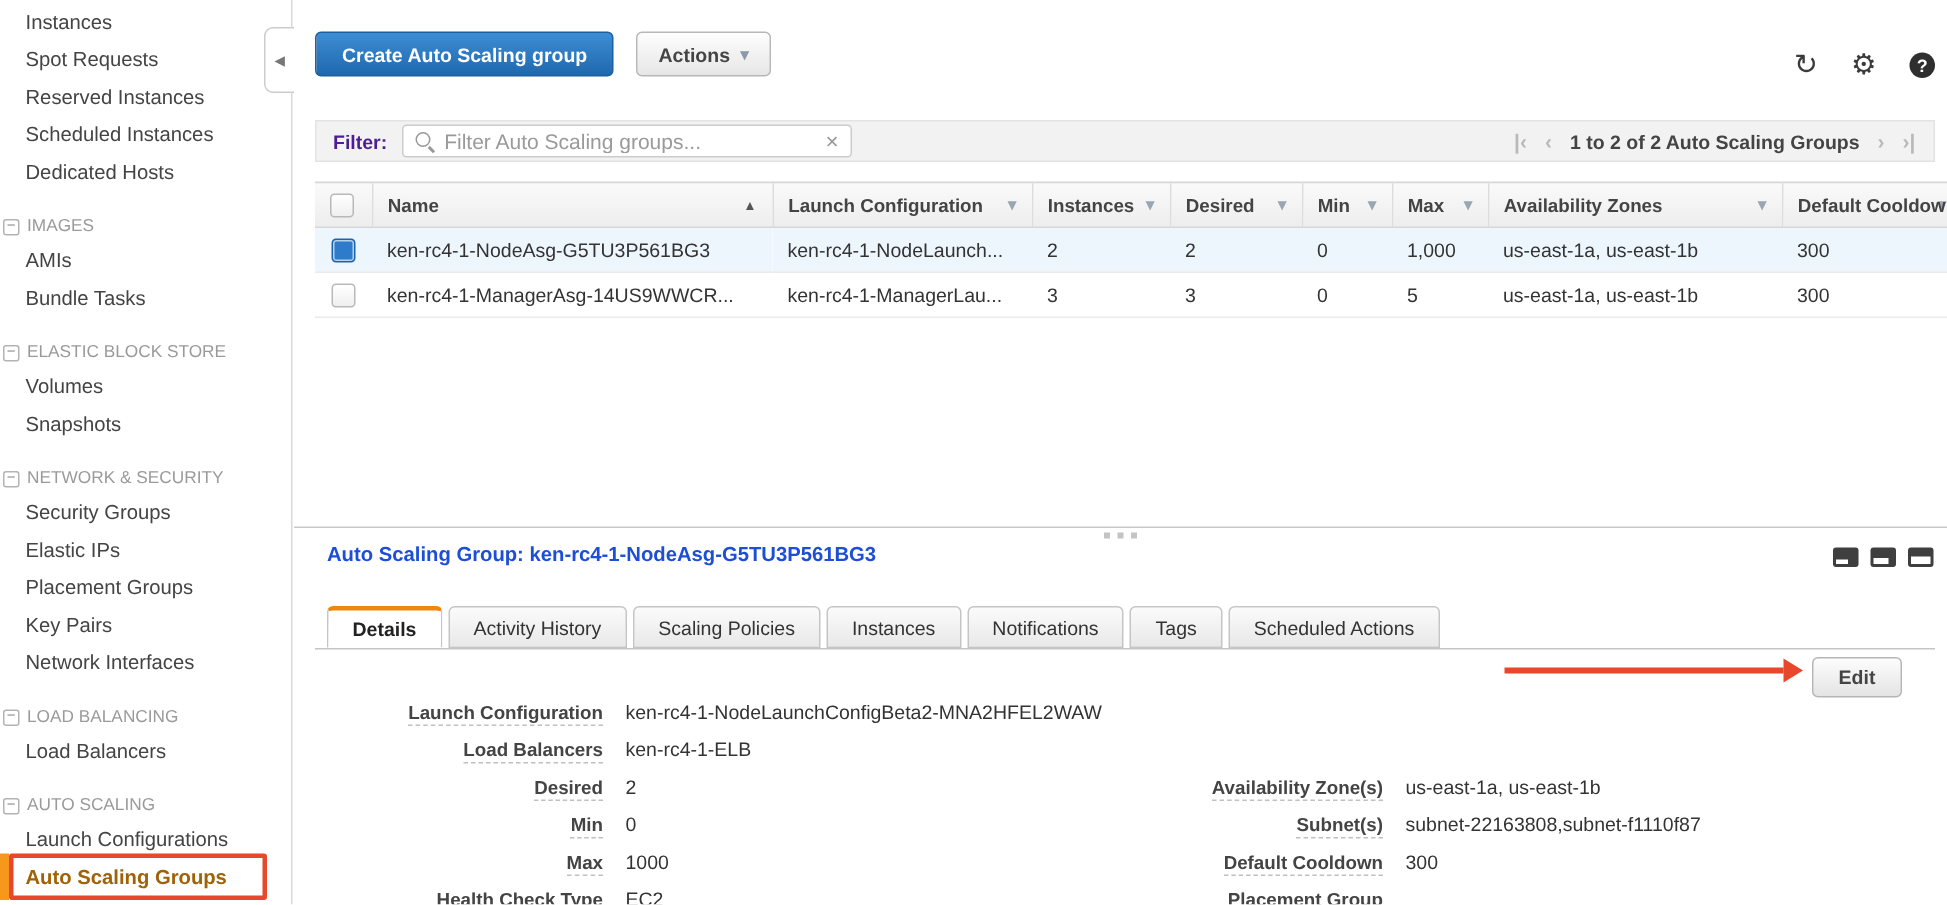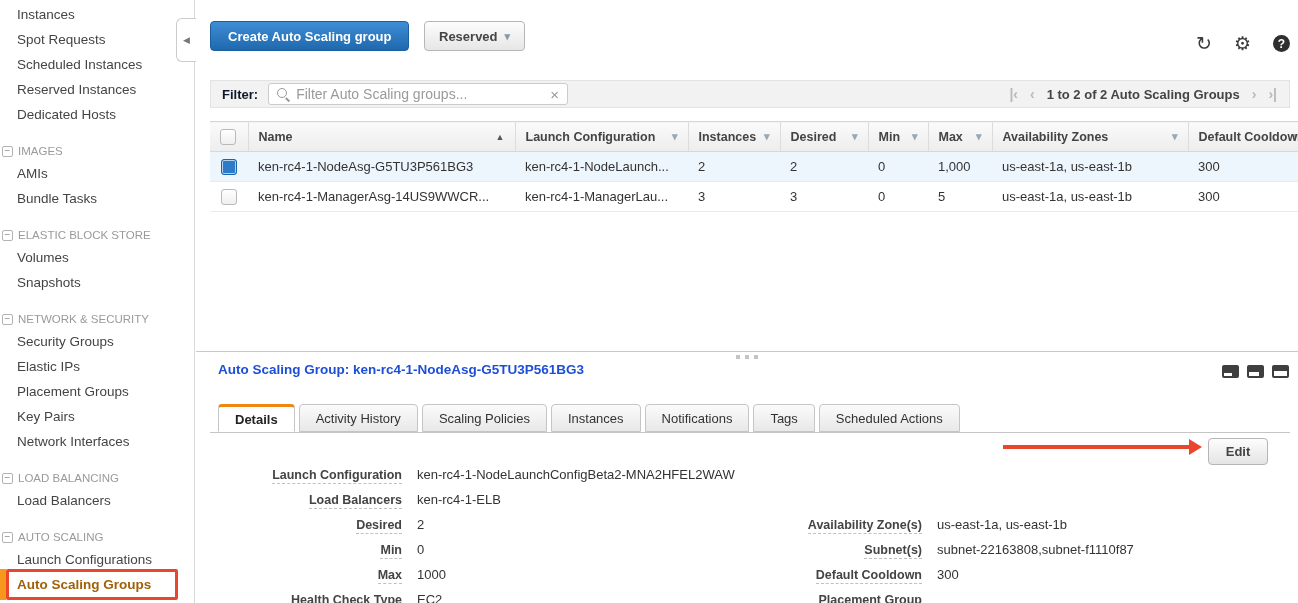--- a/index.html
+++ b/index.html
@@ -31,21 +31,21 @@
   #actions-btn{position:absolute;left:228px;top:21px;height:30px;padding:0 14px;color:#444;
     background:linear-gradient(to bottom,#fdfdfd,#e6e6e6);border:1px solid #b7b7b7;gap:7px;}
   #actions-btn .chev{color:#8a99a8;font-size:11px;}
 
   .top-icons{position:absolute;top:34px;right:8px;display:flex;align-items:center;gap:22px;}
   .glyph-icon{font-size:19px;color:#3b3b3b;cursor:pointer;line-height:1;}
   .help-icon{width:17px;height:17px;border-radius:50%;background:#2f2f2f;color:#fff;font-weight:bold;font-size:12px;display:flex;align-items:center;justify-content:center;cursor:pointer;}
 
   
   #filter-strip{position:absolute;left:14px;right:8px;top:80px;height:28px;background:#f2f2f2;border:1px solid #e3e3e3;display:flex;align-items:center;}
-  #filter-label{font-weight:bold;color:#0f172a;margin-left:11px;}
+  #filter-label{font-weight:bold;color:#4c1d95;margin-left:11px;}
   #search-box{margin-left:10px;width:300px;height:22px;background:#fff;border:1px solid #ccc;border-radius:3px;display:flex;align-items:center;padding:0 8px;gap:6px;}
   #search-input{border:none;outline:none;flex:1;font-size:14px;color:#7f1d1d;font-family:"Liberation Sans",sans-serif;background:transparent;}
   #search-input::placeholder{color:#9a9a9a;}
   .mag{width:13px;height:13px;position:relative;flex:none;}
   .mag::before{content:'';position:absolute;left:0;top:0;width:8px;height:8px;border:1.5px solid #999;border-radius:50%;}
   .mag::after{content:'';position:absolute;left:9px;top:9px;width:5px;height:1.5px;background:#999;transform:rotate(45deg);transform-origin:left center;}
   #clear-x{color:#9a9a9a;font-size:15px;cursor:pointer;flex:none;}
   #pagination{margin-left:auto;margin-right:12px;display:flex;align-items:center;gap:12px;}
   .pg-arrow{color:#b9b9b9;font-size:14px;font-weight:bold;cursor:pointer;line-height:1;}
   #pg-label{font-weight:bold;color:#444;}
@@ -96,22 +96,22 @@
   .field-label{font-weight:bold;font-size:12.5px;color:#444;border-bottom:1px dashed #c0c0c0;padding-bottom:1px;cursor:help;}
   .field-value{margin-left:15px;font-size:13px;color:#333;white-space:nowrap;}
 </style>
 </head>
 <body>
 
 <div id="sidebar">
   <div id="sidebar-list">
       <div class="side-item">Instances</div>
       <div class="side-item">Spot Requests</div>
+      <div class="side-item">Reserved Instances</div>
       <div class="side-item">Scheduled Instances</div>
-      <div class="side-item">Reserved Instances</div>
       <div class="side-item">Dedicated Hosts</div>
       <div class="side-header">
         <span class="collapse-box">−</span>
         <span>IMAGES</span>
       </div>
       <div class="side-item">AMIs</div>
       <div class="side-item">Bundle Tasks</div>
       <div class="side-header">
         <span class="collapse-box">−</span>
         <span>ELASTIC BLOCK STORE</span>
@@ -141,21 +141,21 @@
     </div>
 </div>
 <div id="collapse-tab">
   <span>◀</span>
 </div>
 
 <div id="main">
 
   <button id="create-btn" class="btn">Create Auto Scaling group</button>
   <button id="actions-btn" class="btn">
-    <span>Reserved</span>
+    <span>Actions</span>
     <span class="chev">▾</span>
   </button>
 
   <div class="top-icons">
     <span class="glyph-icon">↻</span>
     <span class="glyph-icon">⚙</span>
     <span class="help-icon">?</span>
   </div>
 
   <div id="filter-strip">

